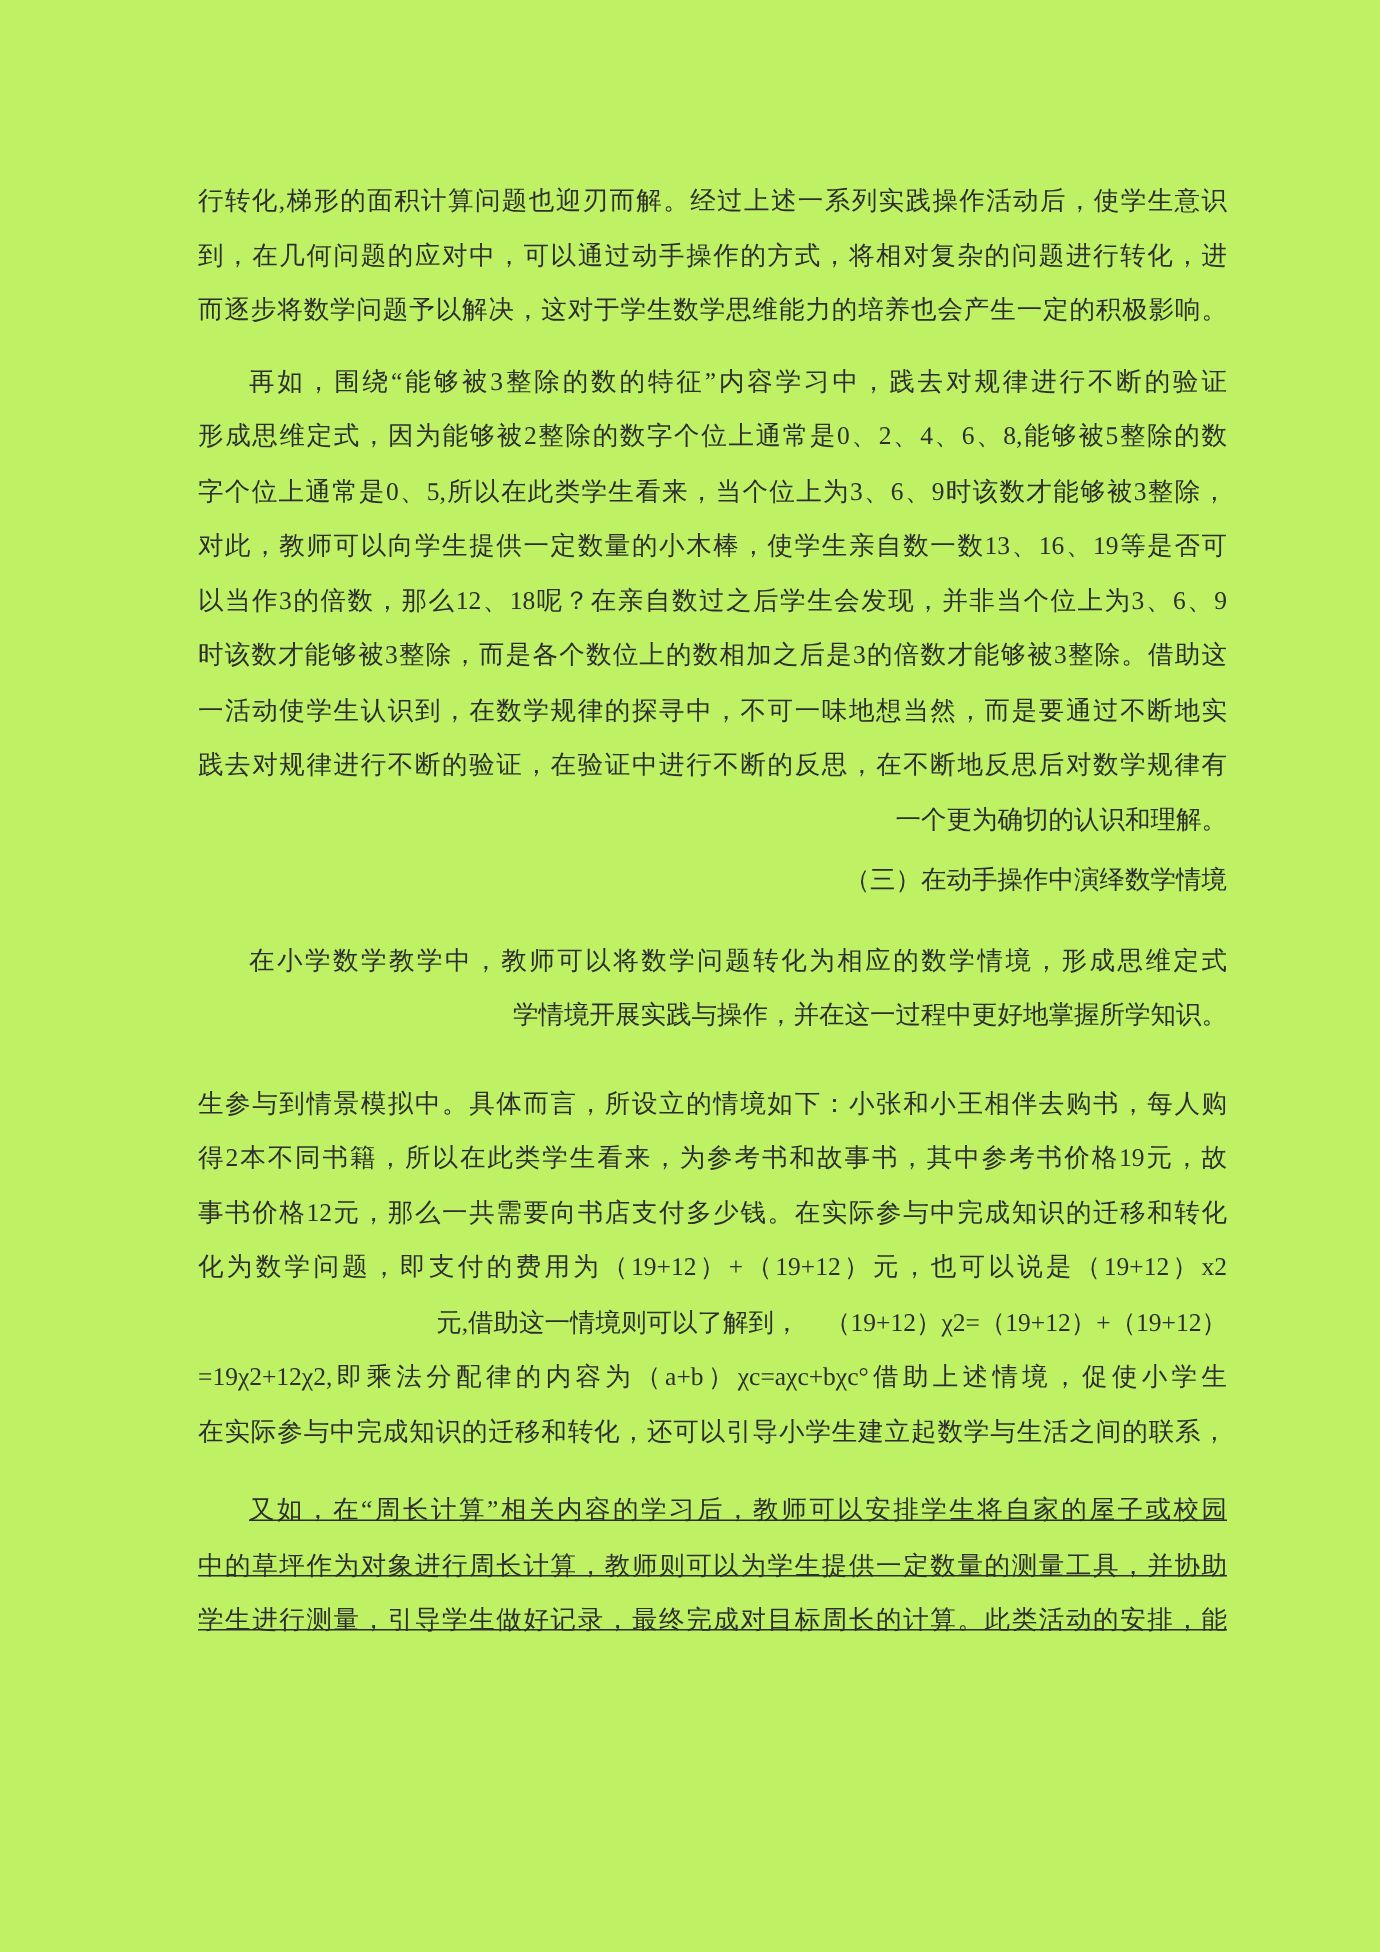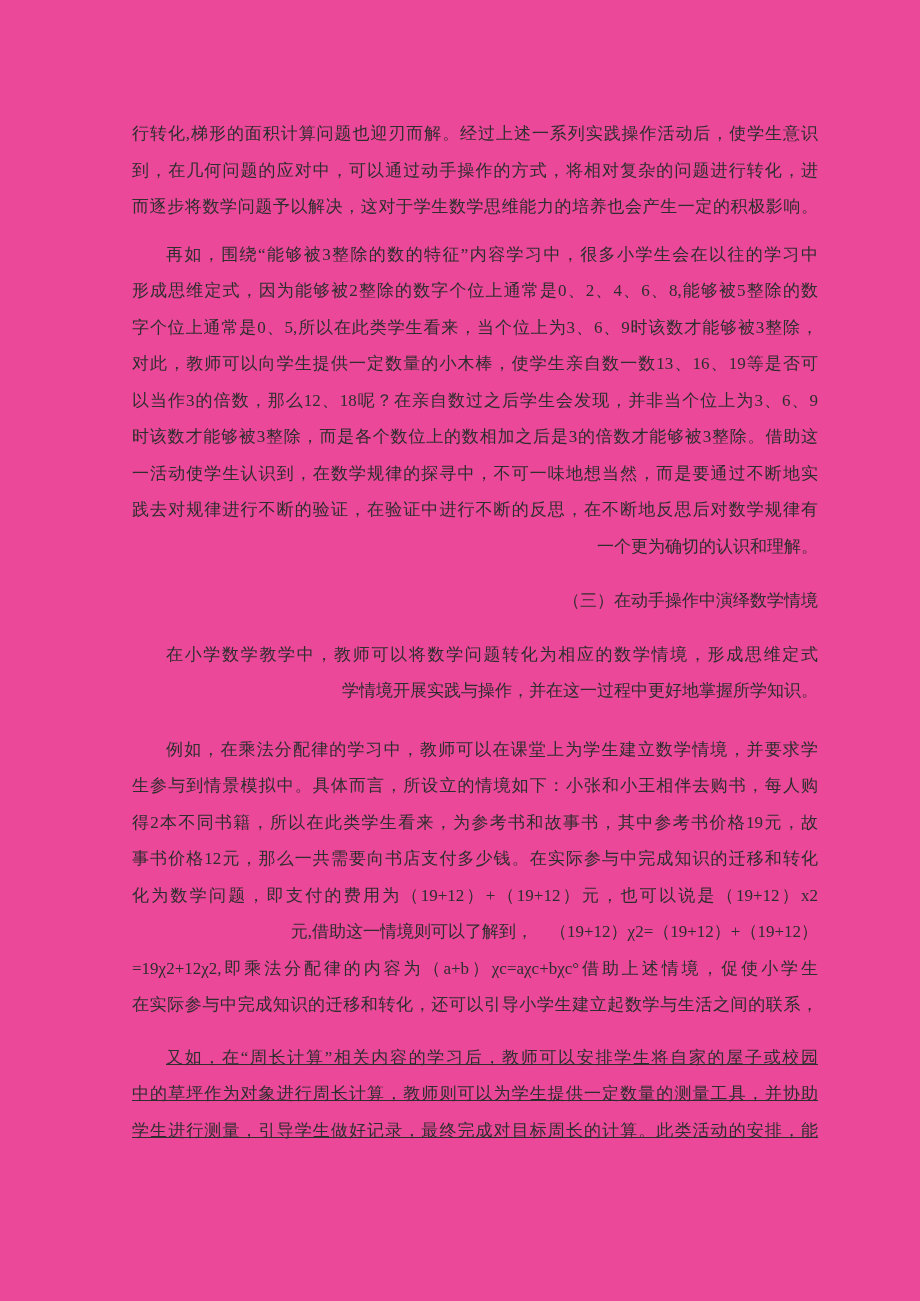--- a/index.html
+++ b/index.html
@@ -11,21 +11,21 @@
     width: 920px;
     height: 1301px;
     overflow: hidden;
     font-family: "Liberation Serif", "DejaVu Serif", serif;
   }
   .page {
     box-sizing: border-box;
     width: 920px;
     height: 1301px;
     padding: 116px 102px 0 132px;
-    background: #ec4899;
+    background: #bef264;
   }
   .para {
     font-size: 17px;
     color: #2e2e2e;
     font-weight: 400;
   }
   .line {
     height: 36.5px;
     line-height: 36.5px;
     white-space: nowrap;
@@ -36,54 +36,53 @@
     white-space: normal;
     text-align: justify;
     text-align-last: justify;
     text-justify: inter-character;
   }
   .line.indent {
     text-indent: 34px;
   }
   
   .para-1 { margin-top: 11px; }
-  .para-2 { margin-top: 18px; }
+  .para-2 { margin-top: 4px; }
   .para-3 { margin-top: 17px; }
   .para-4 { margin-top: 22px; }
   .para-5 { margin-top: 16px; text-decoration: underline; }
 </style>
 </head>
 <body>
 
 <div class="page">
     <div class="para para-0">
       <div class="line fill">行转化,梯形的面积计算问题也迎刃而解。经过上述一系列实践操作活动后，使学生意识</div>
       <div class="line fill">到，在几何问题的应对中，可以通过动手操作的方式，将相对复杂的问题进行转化，进</div>
       <div class="line fill">而逐步将数学问题予以解决，这对于学生数学思维能力的培养也会产生一定的积极影响。</div>
     </div>
     <div class="para para-1">
-      <div class="line fill indent">再如，围绕“能够被3整除的数的特征”内容学习中，很多小学生会在以往的学习中</div>
+      <div class="line fill indent">再如，围绕“能够被3整除的数的特征”内容学习中，践去对规律进行不断的验证</div>
       <div class="line fill">形成思维定式，因为能够被2整除的数字个位上通常是0、2、4、6、8,能够被5整除的数</div>
       <div class="line fill">字个位上通常是0、5,所以在此类学生看来，当个位上为3、6、9时该数才能够被3整除，</div>
       <div class="line fill">对此，教师可以向学生提供一定数量的小木棒，使学生亲自数一数13、16、19等是否可</div>
       <div class="line fill">以当作3的倍数，那么12、18呢？在亲自数过之后学生会发现，并非当个位上为3、6、9</div>
       <div class="line fill">时该数才能够被3整除，而是各个数位上的数相加之后是3的倍数才能够被3整除。借助这</div>
       <div class="line fill">一活动使学生认识到，在数学规律的探寻中，不可一味地想当然，而是要通过不断地实</div>
       <div class="line fill">践去对规律进行不断的验证，在验证中进行不断的反思，在不断地反思后对数学规律有</div>
       <div class="line">一个更为确切的认识和理解。</div>
     </div>
     <div class="para para-2">
       <div class="line indent">（三）在动手操作中演绎数学情境</div>
     </div>
     <div class="para para-3">
       <div class="line fill indent">在小学数学教学中，教师可以将数学问题转化为相应的数学情境，形成思维定式</div>
       <div class="line">学情境开展实践与操作，并在这一过程中更好地掌握所学知识。</div>
     </div>
     <div class="para para-4">
-      <div class="line fill indent">例如，在乘法分配律的学习中，教师可以在课堂上为学生建立数学情境，并要求学</div>
       <div class="line fill">生参与到情景模拟中。具体而言，所设立的情境如下：小张和小王相伴去购书，每人购</div>
       <div class="line fill">得2本不同书籍，所以在此类学生看来，为参考书和故事书，其中参考书价格19元，故</div>
       <div class="line fill">事书价格12元，那么一共需要向书店支付多少钱。在实际参与中完成知识的迁移和转化</div>
       <div class="line fill">化为数学问题，即支付的费用为（19+12）+（19+12）元，也可以说是（19+12）x2</div>
       <div class="line">元,借助这一情境则可以了解到，　（19+12）χ2=（19+12）+（19+12）</div>
       <div class="line fill">=19χ2+12χ2,即乘法分配律的内容为（a+b）χc=aχc+bχc°借助上述情境，促使小学生</div>
       <div class="line fill">在实际参与中完成知识的迁移和转化，还可以引导小学生建立起数学与生活之间的联系，</div>
     </div>
     <div class="para para-5">
       <div class="line fill indent">又如，在“周长计算”相关内容的学习后，教师可以安排学生将自家的屋子或校园</div>

